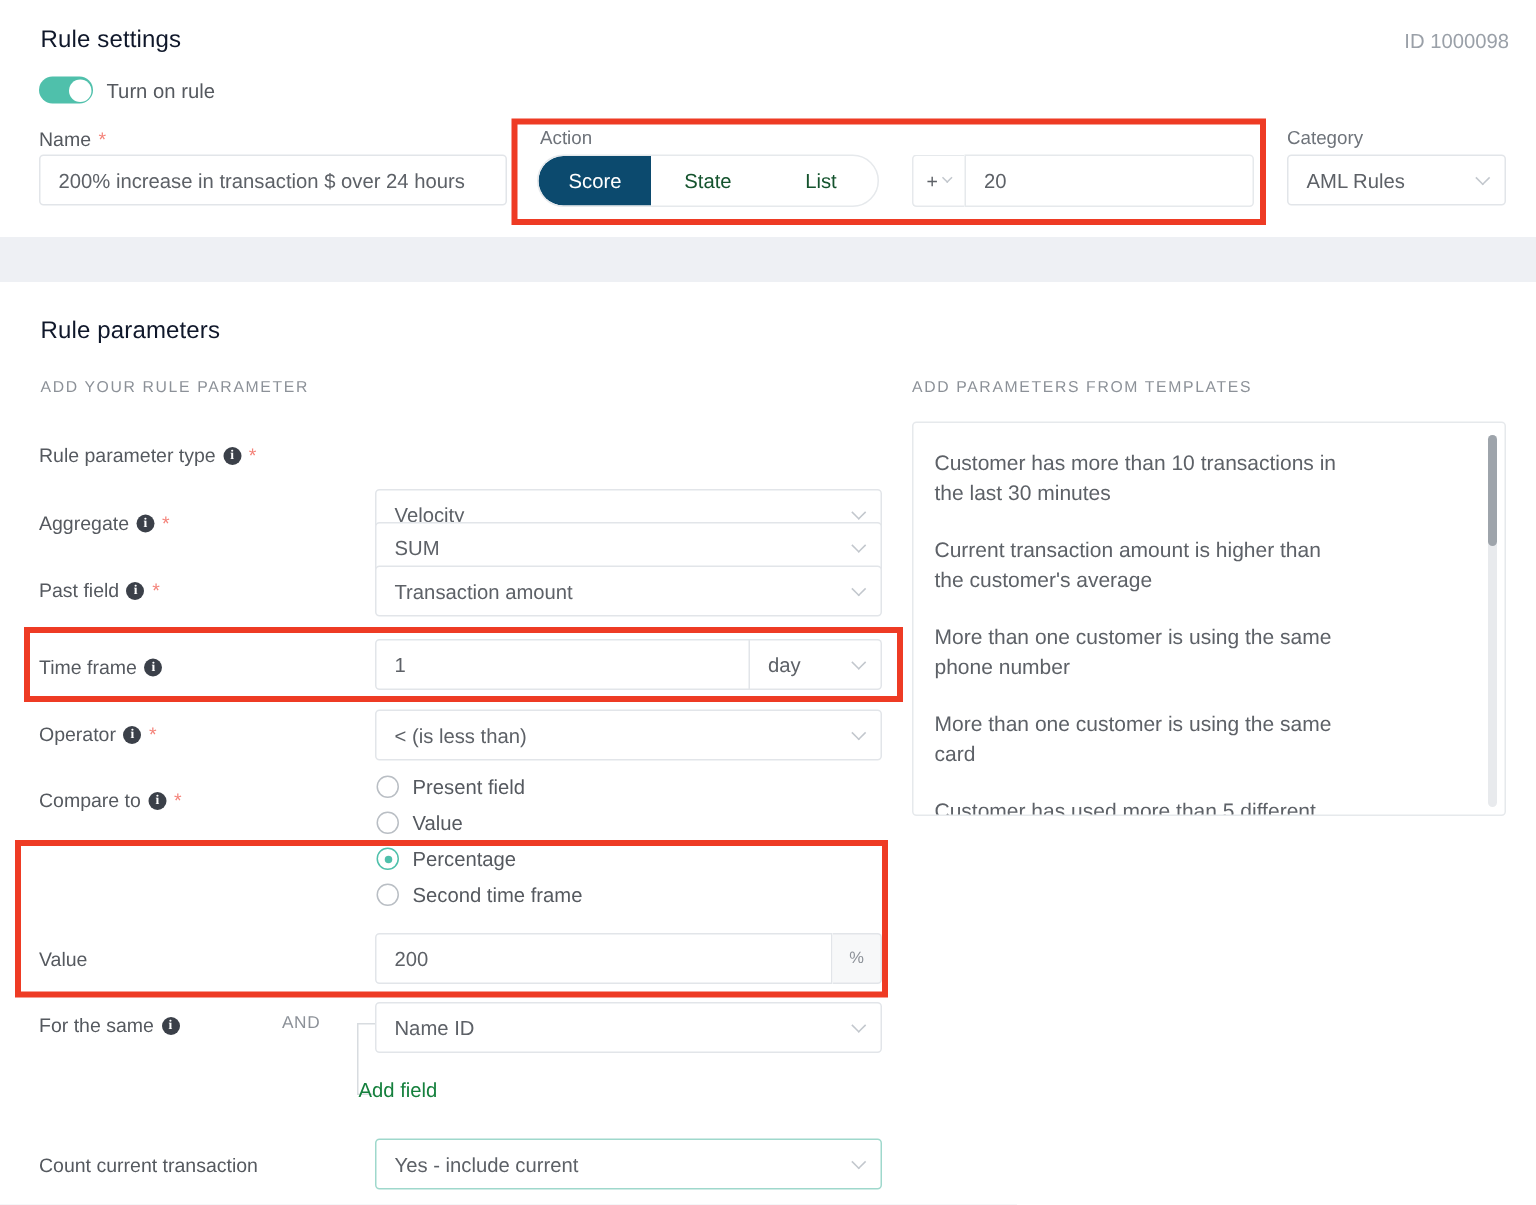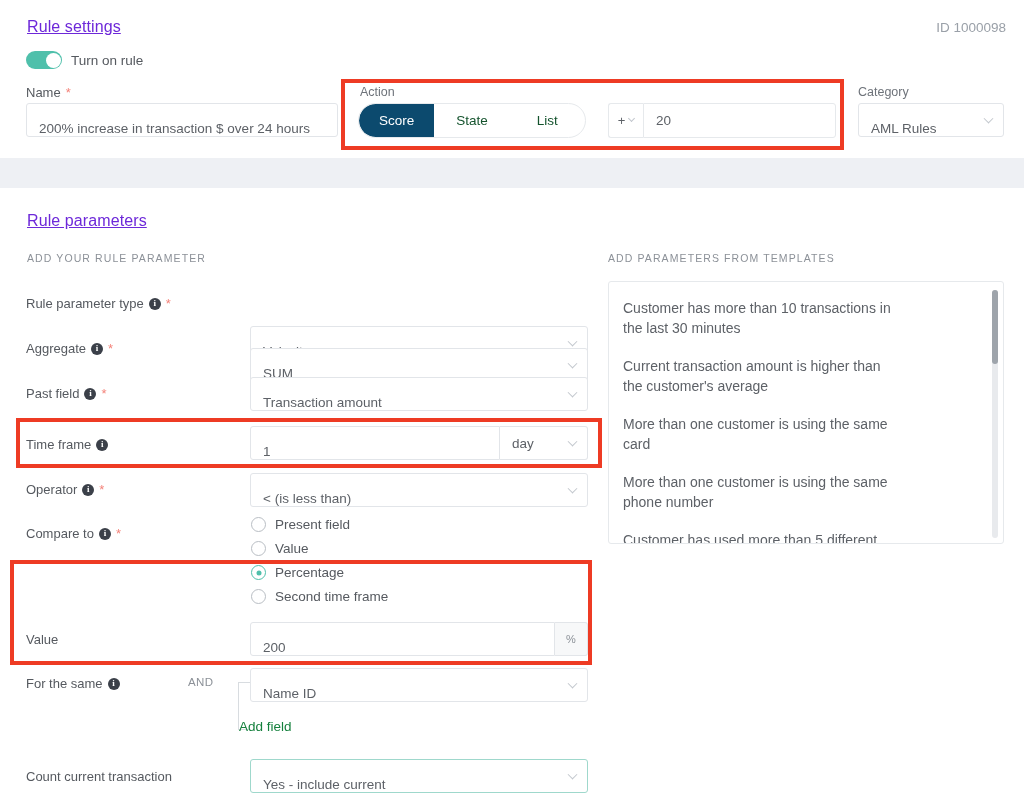--- a/index.html
+++ b/index.html
@@ -15,23 +15,22 @@
   .card {
     position: absolute; left: 0; width: 1024px;
     background: #ffffff;
   }
   #card-settings { top: 0; height: 158px; }
   #card-params  { top: 188px; height: 615px; }
 
   
   .card-title {
     position: absolute;
-    font-size: 16px; color: #6d28d9; font-weight: 400;
+    font-size: 16px; color: #0f172a; font-weight: 400;
     letter-spacing: .1px;
-    text-decoration: underline;
   }
   #rule-settings-title { left: 27px; top: 18px; }
   #rule-params-title   { left: 27px; top: 212px; }
 
   #rule-id {
     position: absolute; right: 18px; top: 20px;
     font-size: 13.5px; color: #9aa0a8;
   }
 
   
@@ -66,21 +65,21 @@
     font-size: 9px; font-weight: 700;
     font-family: "Liberation Serif", serif;
     line-height: 1;
   }
 
   .inp {
     position: absolute;
     border: 1px solid #e2e5e9; background: #fff;
     border-radius: 3px;
     font-size: 13.5px; color: #5d6167;
-    display: flex; align-items: flex-end;
+    display: flex; align-items: center;
     padding: 0 12px;
     height: 34px;
   }
   .inp.teal { border-color: #9fd8cc; }
   .caret {
     position: absolute; right: 11px; top: 50%;
     width: 7px; height: 7px;
     border-right: 1.4px solid #c2c7cd;
     border-bottom: 1.4px solid #c2c7cd;
     transform: translateY(-70%) rotate(45deg);
@@ -361,22 +360,22 @@
   </div>
   <div class="inp teal" style="left:250px; top:759px; width:338px;">
     <span>Yes - include current</span>
     <span class="caret"></span>
   </div>
 
   <div id="tpl-panel">
     <div id="tpl-list">
       <div class="tpl-item">Customer has more than 10 transactions in the last 30 minutes</div>
       <div class="tpl-item">Current transaction amount is higher than the customer's average</div>
+      <div class="tpl-item">More than one customer is using the same phone number</div>
       <div class="tpl-item">More than one customer is using the same card</div>
-      <div class="tpl-item">More than one customer is using the same phone number</div>
       <div class="tpl-item">Customer has used more than 5 different cards in the last month</div>
     </div>
     <div id="tpl-track">
       <div id="tpl-thumb"></div>
     </div>
   </div>
 
   <div class="hl" id="hl-time"></div>
   <div class="hl" id="hl-pct"></div>
 

